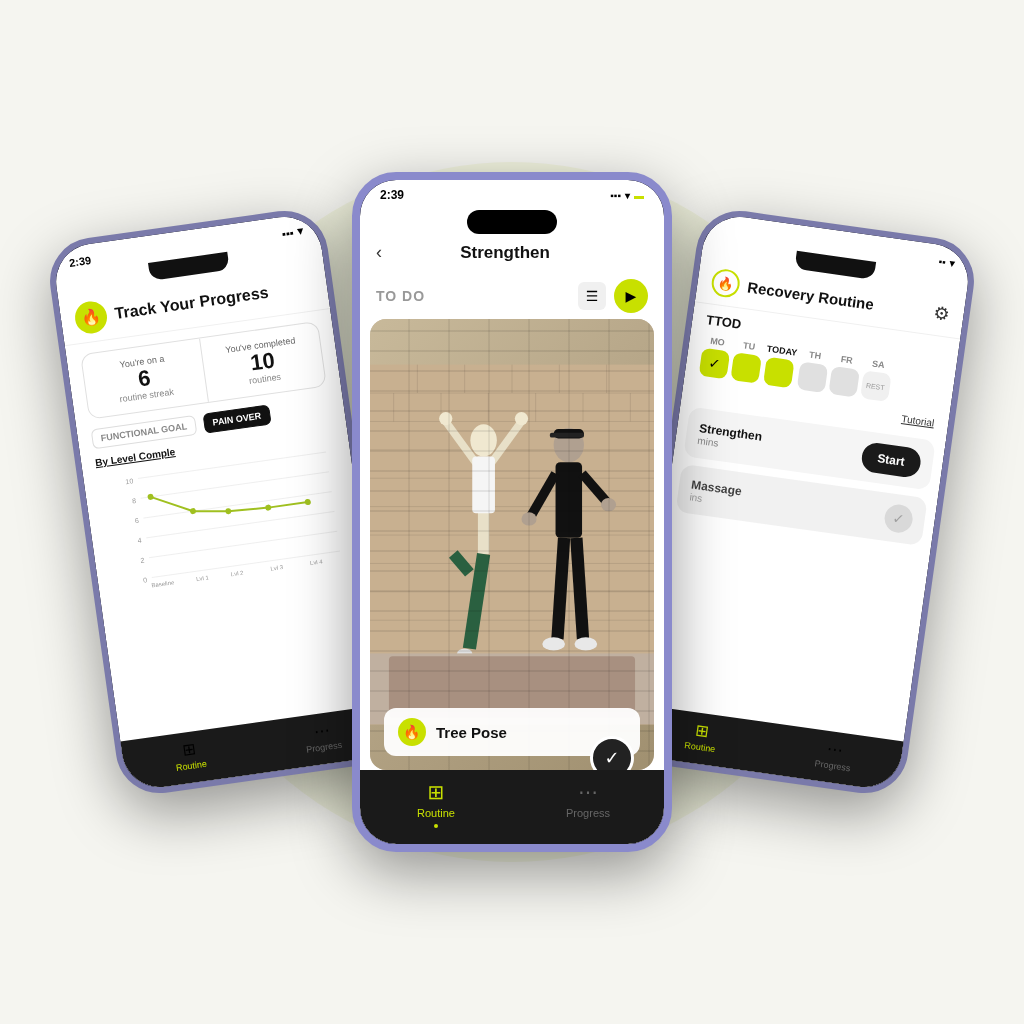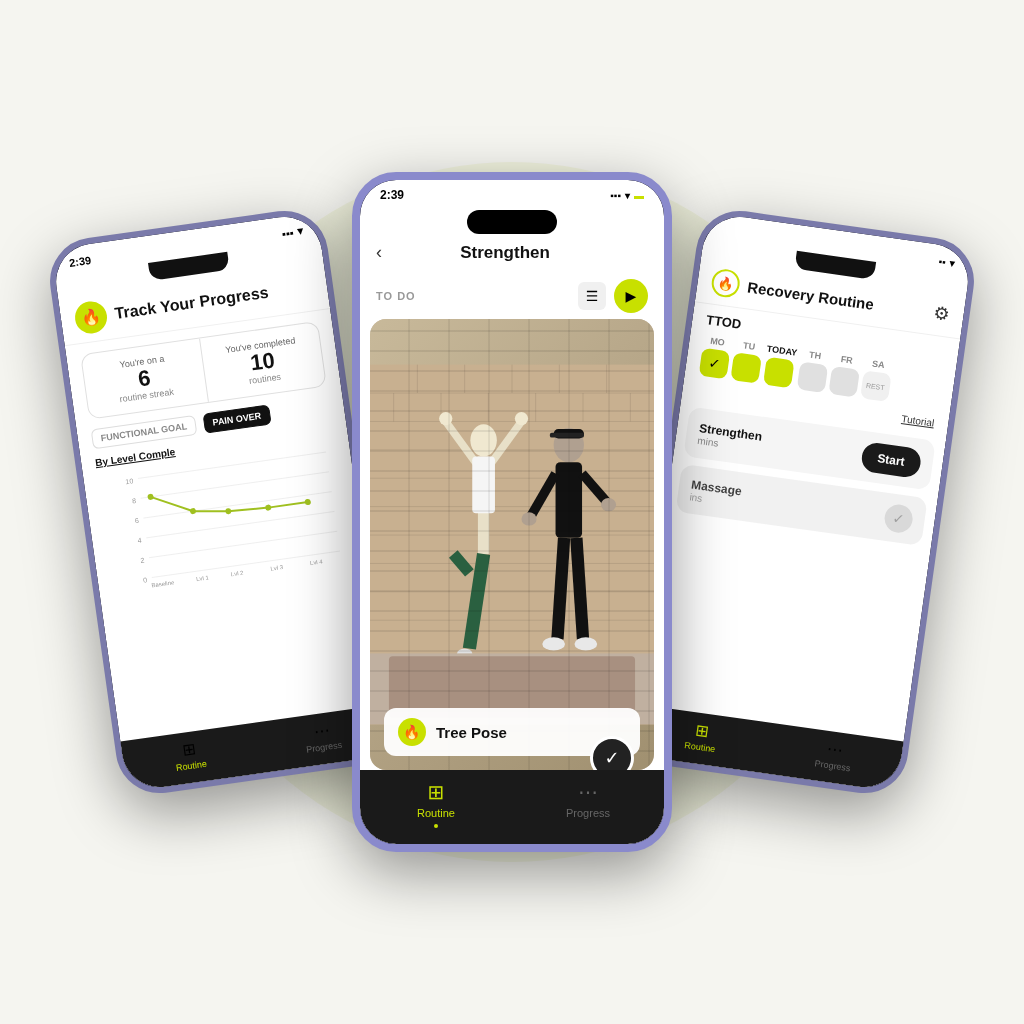--- a/index.html
+++ b/index.html
@@ -145,21 +145,21 @@
 
     
     .todo-section {
       padding: 8px 16px 6px;
       display: flex;
       justify-content: space-between;
       align-items: center;
     }
 
     .todo-label {
-      font-size: 11px;
+      font-size: 14px;
       font-weight: 600;
       color: #999;
       letter-spacing: 1px;
     }
 
     .todo-icons {
       display: flex;
       gap: 8px;
       align-items: center;
     }

